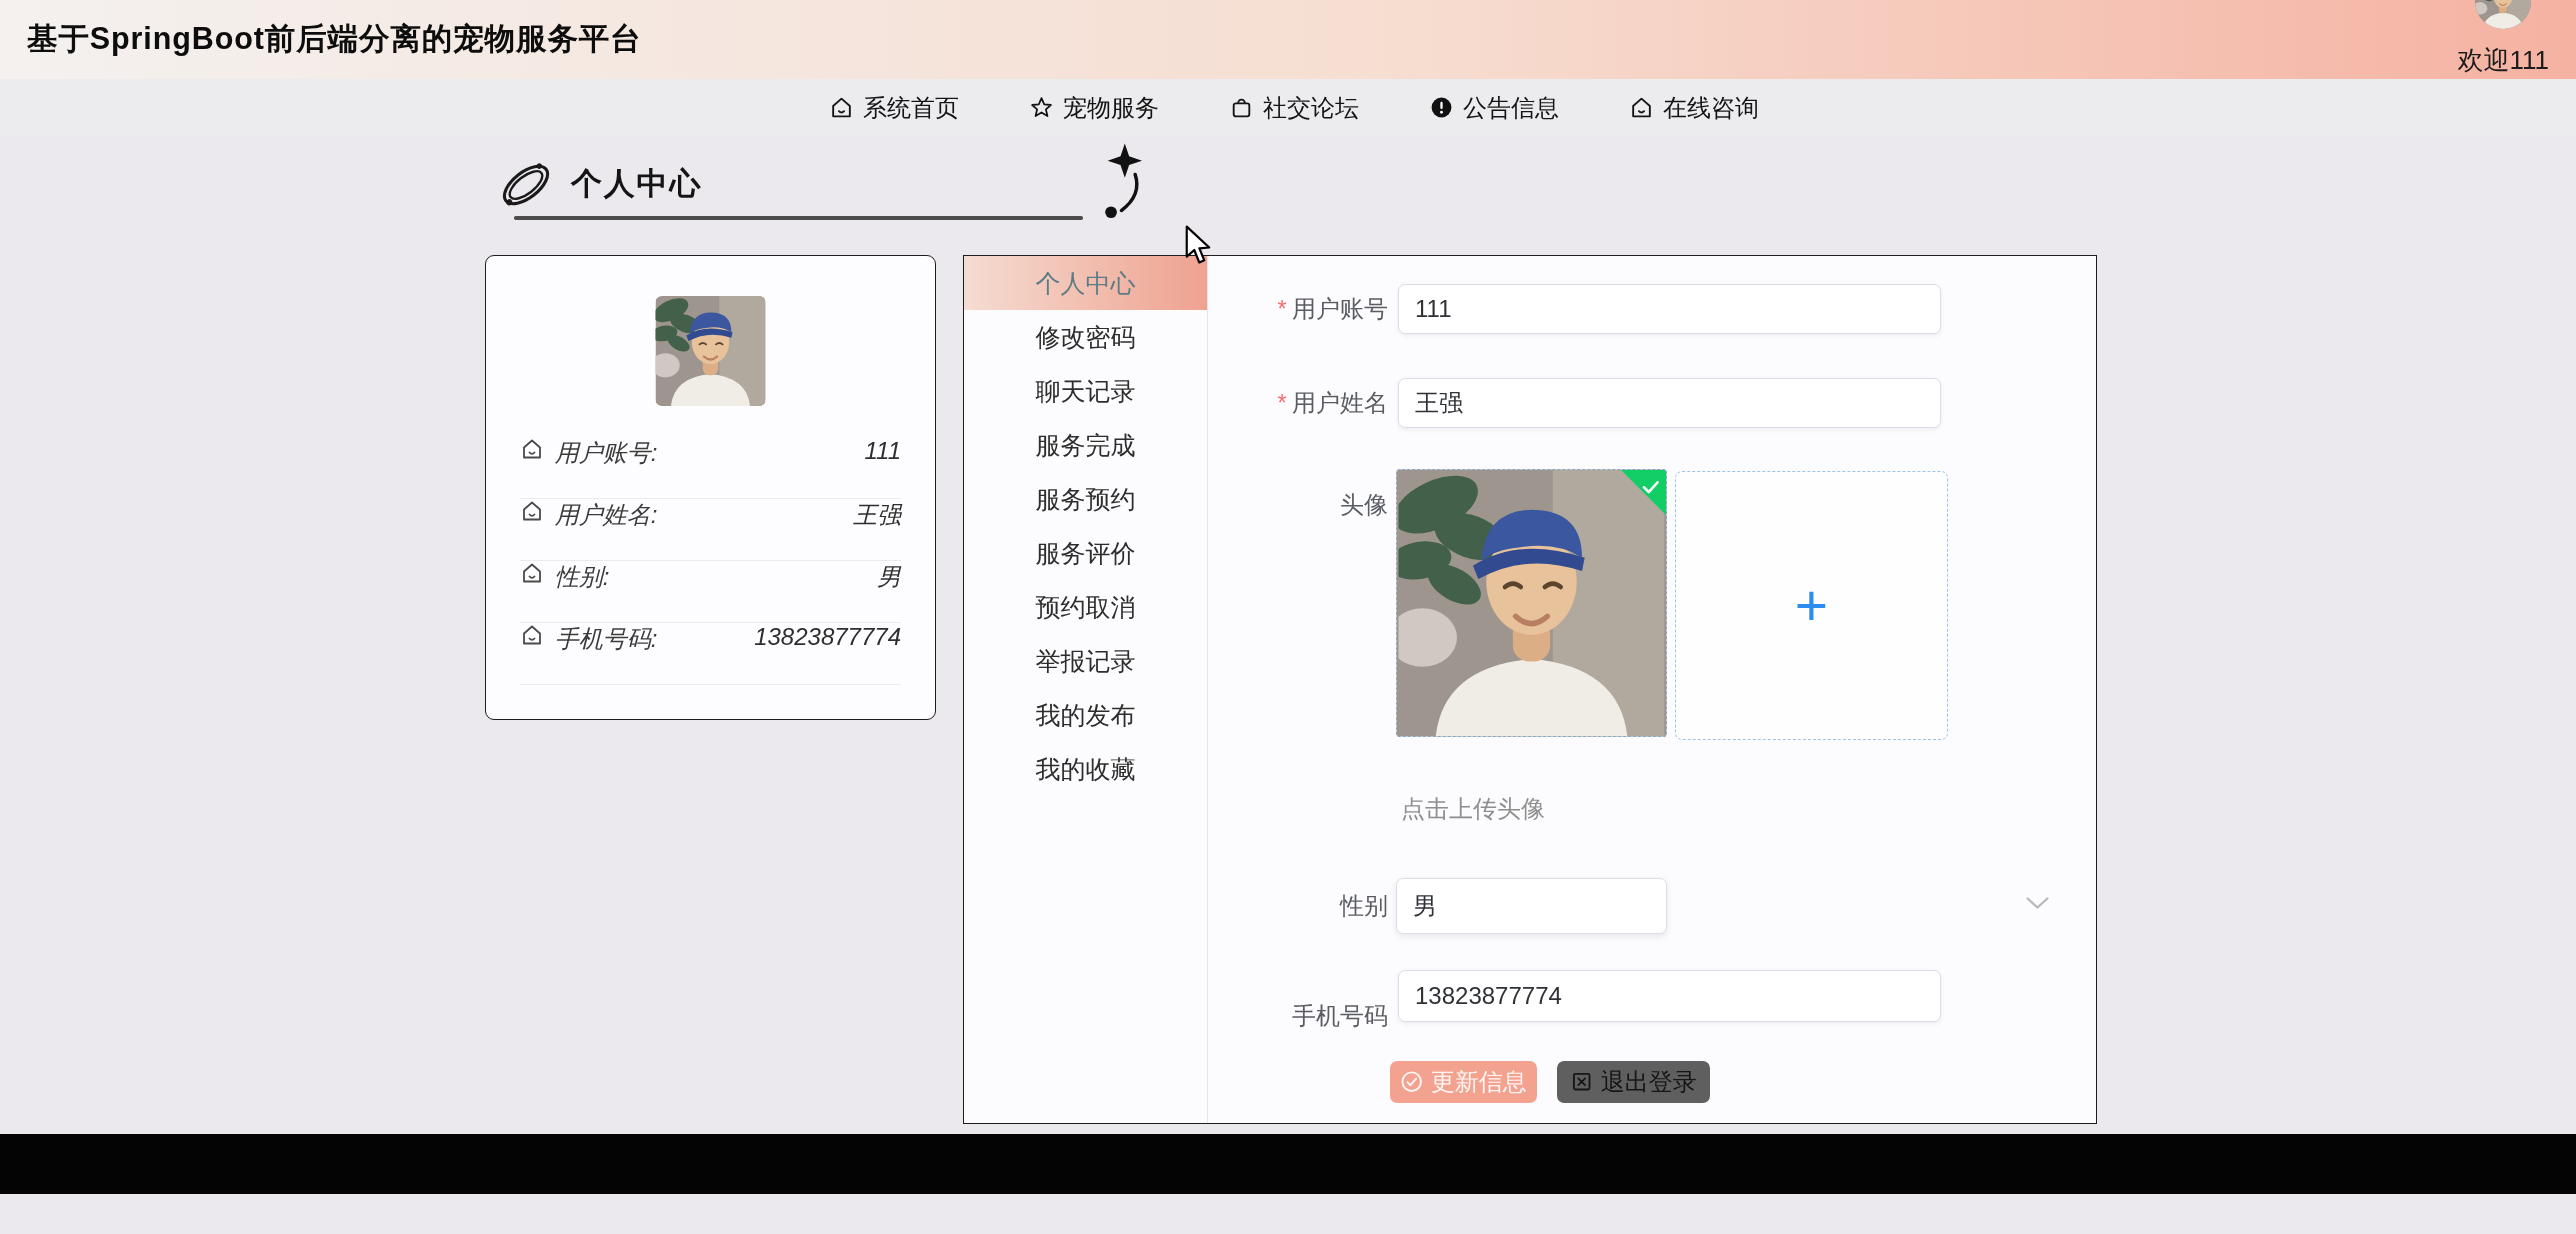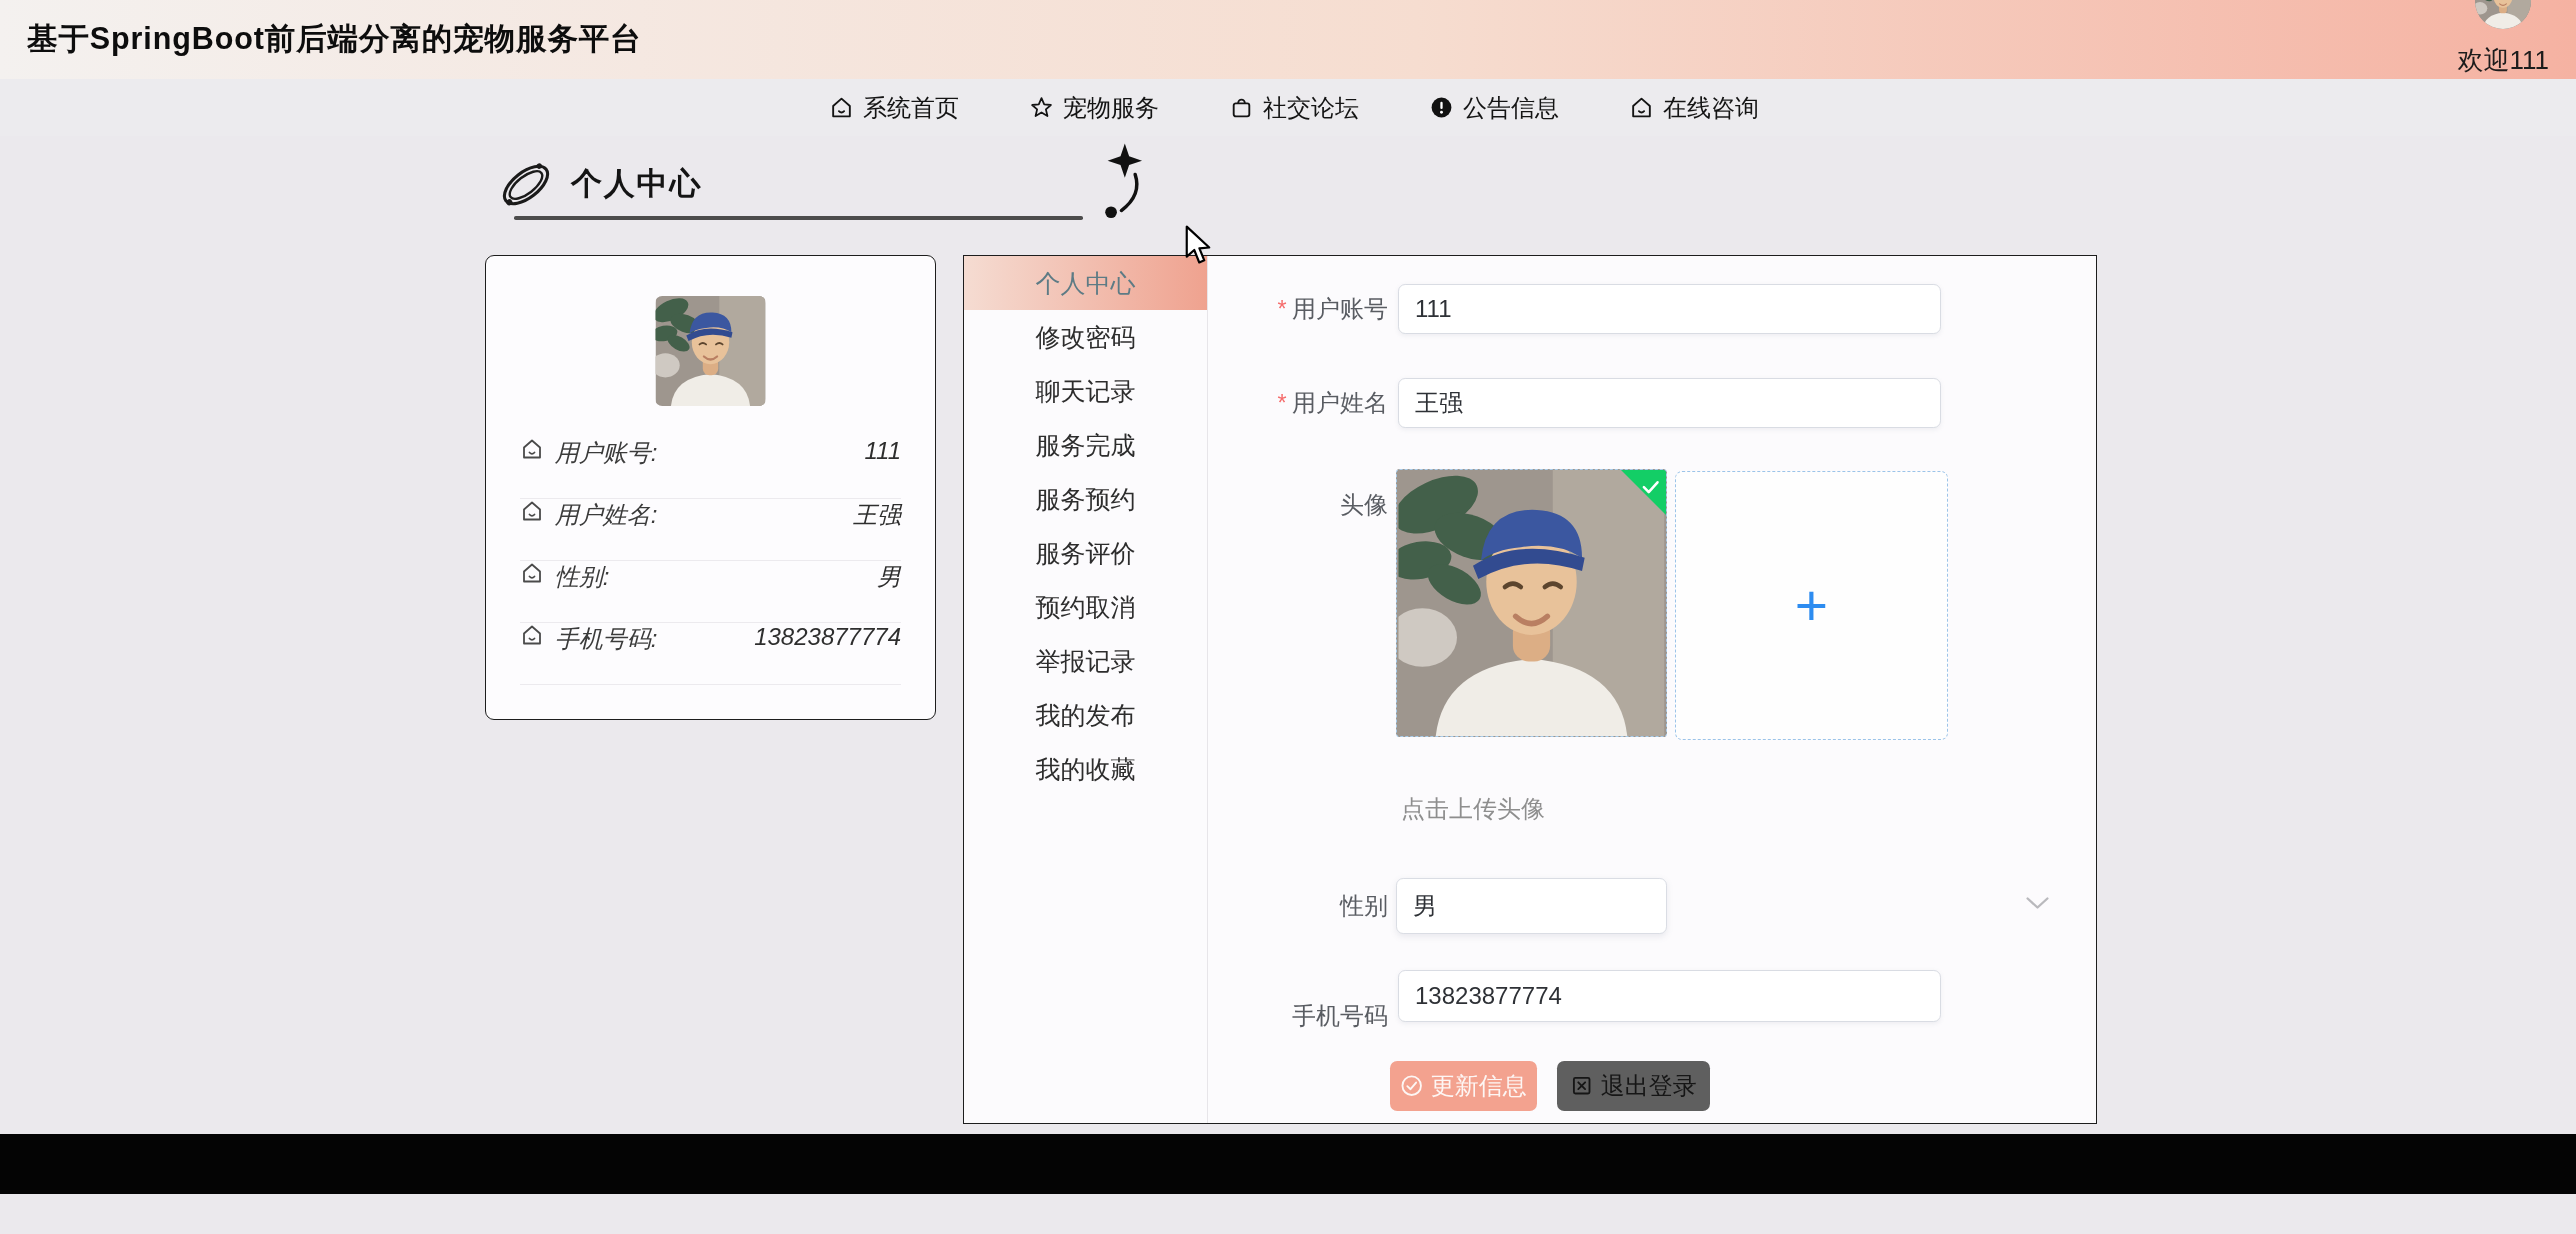--- a/index.html
+++ b/index.html
@@ -99,21 +99,21 @@
 
   .select-box {
     position:absolute; left:432px; top:622px; width:271px; height:56px;
     border:0.9px solid #dadde4; border-radius:7.2px; background:#fff; cursor:pointer;
     font-size:24px; color:#2e3136; line-height:54px; padding:0 16px;
     box-shadow:0 2.7px 6.3px rgba(120,130,150,.14);
   }
   .select-chevron { position:absolute; left:1060px; top:638px; width:27px; height:18px; }
 
   .btn {
-    position:absolute; top:805px; height:50px; border:none; border-radius:7.2px;
+    position:absolute; top:805px; height:42px; border:none; border-radius:7.2px;
     font-size:24px; display:flex; align-items:center; justify-content:center; gap:7.2px;
     cursor:pointer; font-family:"Liberation Sans","DejaVu Sans",sans-serif;
   }
   .btn-update { left:426px; width:147px; background:#f3a28f; color:#fdf6f4; }
   .btn-logout { left:593px; width:153px; background:#5f5f5f; color:#161616;text-align:center; }
   .btn svg { width:23.4px; height:23.4px; }
 
   
   .app-footer { position:absolute; left:0; top:1134px; width:2576px; height:60px; background:#040404; }
 

